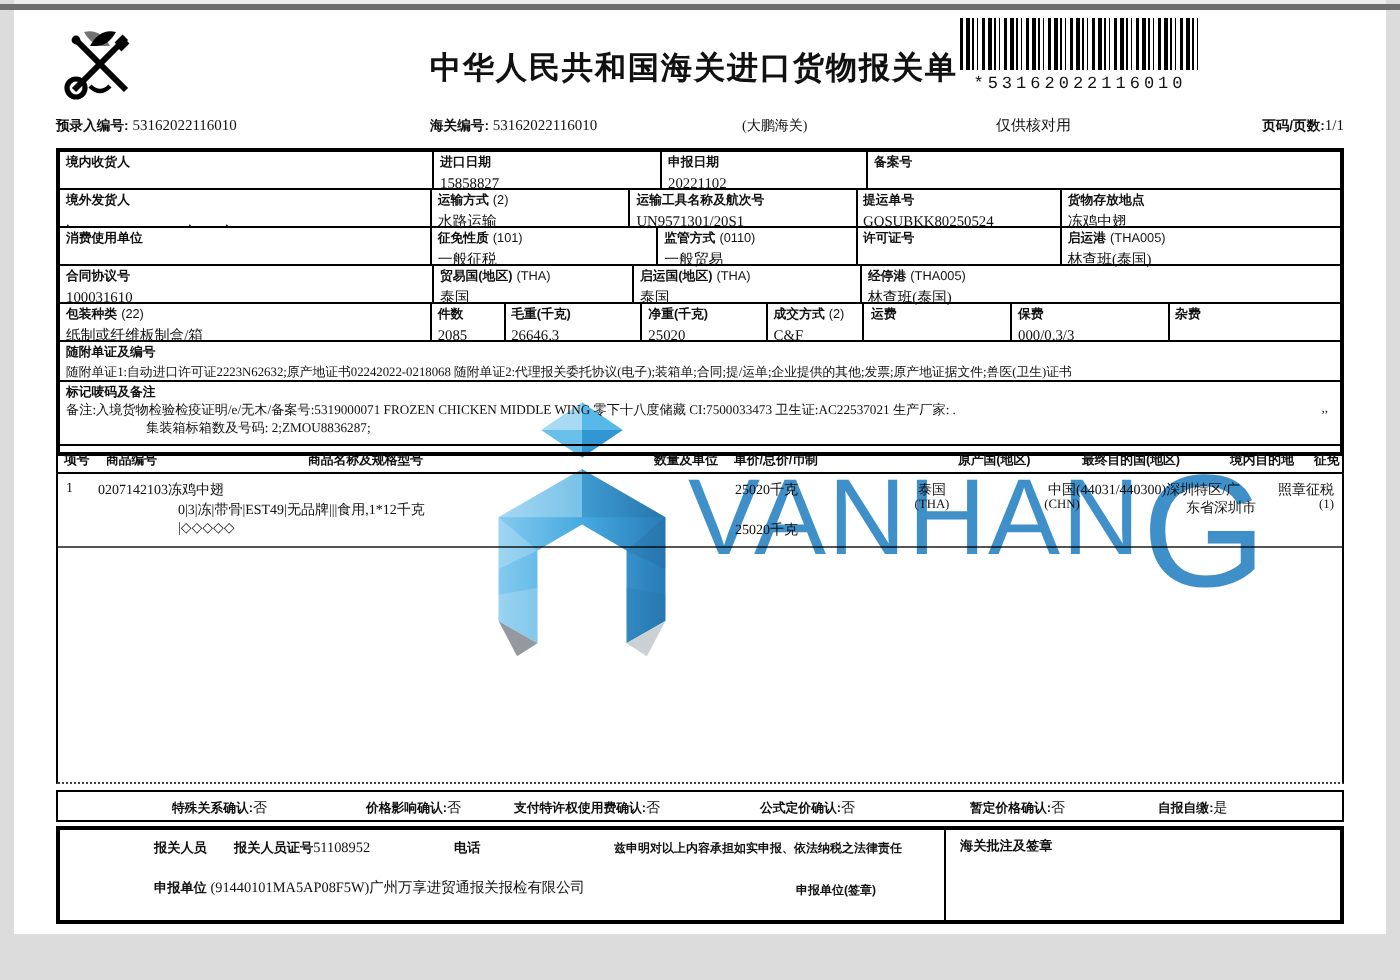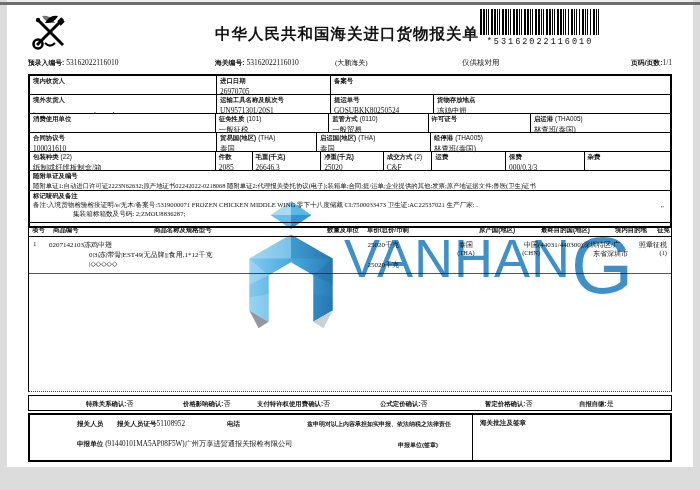--- a/index.html
+++ b/index.html
@@ -7,21 +7,21 @@
        font-family:"Liberation Sans",sans-serif;color:#111;}
   
   .edge{position:absolute;background:#dcdcdc;z-index:0;}
   .edge-topline{position:absolute;left:0;top:2px;width:700px;height:3px;background:#6e6e6e;z-index:1;}
   .edge-top{left:0;top:0;width:700px;height:2px;background:#efefef;}
   .edge-left{left:0;top:0;width:7px;height:490px;}
   .edge-right{left:693px;top:0;width:7px;height:490px;}
   .edge-bottom{left:0;top:467px;width:700px;height:23px;}
 
   .abs{position:absolute;white-space:nowrap;}
-  .serif{font-family:"Liberation Serif",serif;}
+  .serif{font-family:"Liberation Serif",serif;margin-left:36px;}
 
   
   .title{left:215px;top:24px;font-size:15.5px;font-weight:bold;letter-spacing:1px;text-align:center;}
   .barcode{left:480px;top:9px;width:120px;height:26px;
      background:repeating-linear-gradient(90deg,#000 0 1.5px,#fff 1.5px 3px,#000 3px 5.2px,#fff 5.2px 6px,#000 6px 6.8px,#fff 6.8px 8.4px,#000 8.4px 9.2px,#fff 9.2px 11px);}
   .barcode-text{left:476px;top:37px;width:128px;text-align:center;font-size:8.5px;letter-spacing:2px;font-family:"Liberation Mono",monospace;}
 
   .meta{top:58px;font-size:7px;}
   .meta .lab{font-weight:bold;font-size:6.8px;}
   .meta .num{font-family:"Liberation Serif",serif;font-size:7.5px;}
@@ -98,31 +98,39 @@
 <div class="abs meta" style="left:590px;width:82px;text-align:right;"><span class="lab">页码/页数:</span><span class="num">1/1</span></div>
 
 <div class="tbl">
   <div class="trow">
     <div class="cell" style="width:186px">
         <div class="lbl"><span>境内收货人</span></div>
         <div class="val"></div>
       </div>
     <div class="cell" style="width:114px">
         <div class="lbl"><span>进口日期</span></div>
-        <div class="val">26970705</div>
+        <div class="val">15858827</div>
+      </div>
+    <div class="cell" style="width:103px">
+        <div class="lbl"><span>申报日期</span></div>
+        <div class="val">20221102</div>
       </div>
     <div class="cell" style="width:141px">
         <div class="lbl"><span>备案号</span></div>
         <div class="val"></div>
       </div>
   </div>
   <div class="trow">
     <div class="cell" style="width:186px">
         <div class="lbl"><span>境外发货人</span></div>
         <div class="val">.                                ,         ,</div>
+      </div>
+    <div class="cell" style="width:100px">
+        <div class="lbl"><span>运输方式</span><span class="code">(2)</span></div>
+        <div class="val">水路运输</div>
       </div>
     <div class="cell" style="width:114px">
         <div class="lbl"><span>运输工具名称及航次号</span></div>
         <div class="val">UN9571301/20S1</div>
       </div>
     <div class="cell" style="width:103px">
         <div class="lbl"><span>提运单号</span></div>
         <div class="val">GOSUBKK80250524</div>
       </div>
     <div class="cell" style="width:141px">

